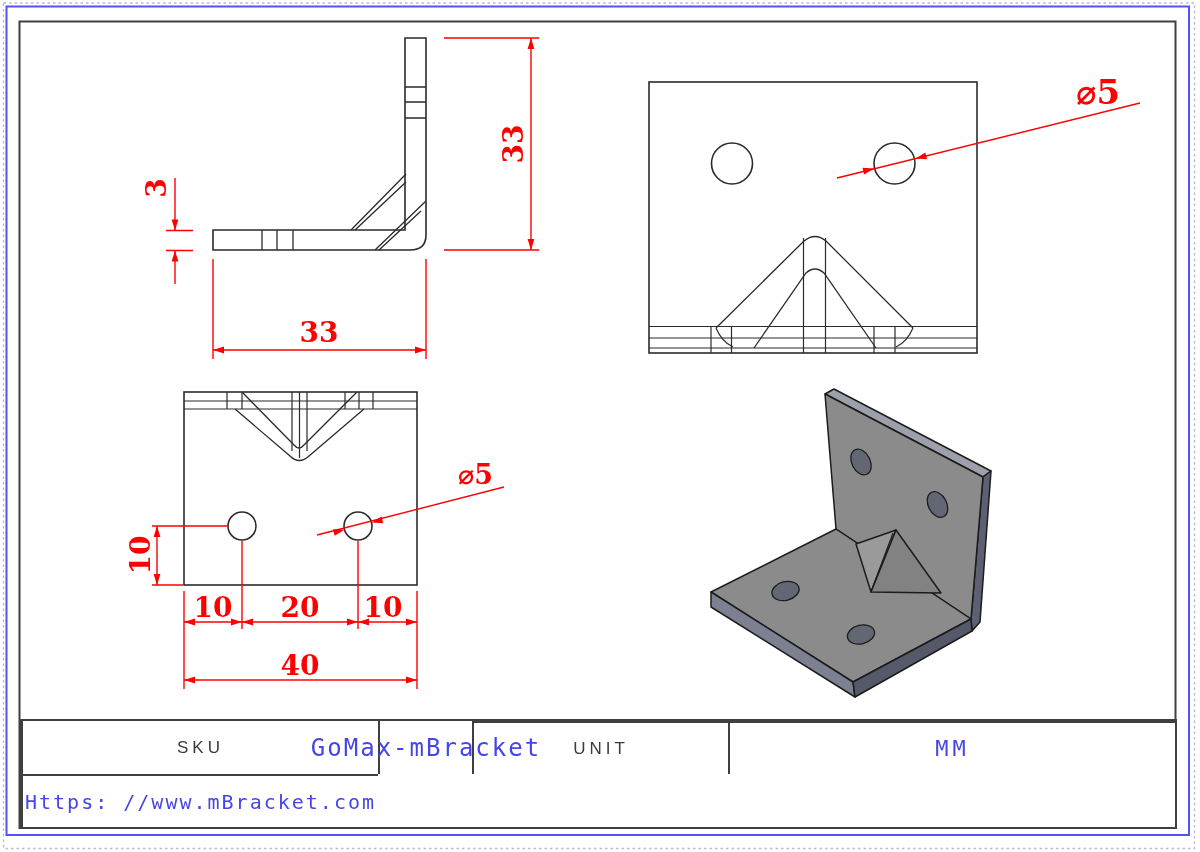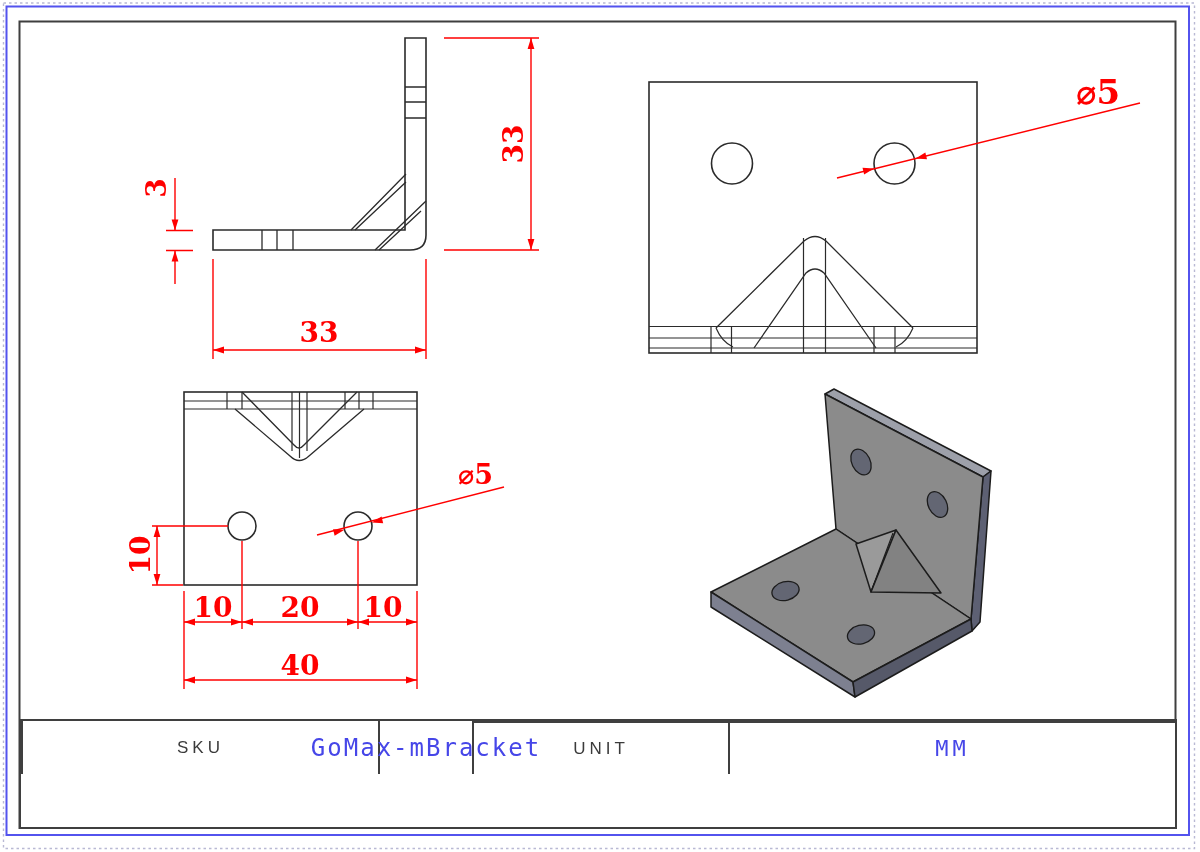--- a/index.html
+++ b/index.html
@@ -153,15 +153,18 @@
   </div>
   <div class="cell bl">
     <span class="tb-value v-name">GoMax-mBracket</span>
   </div>
   <div class="cell bl bt">
     <span class="tb-label">UNIT</span>
   </div>
   <div class="cell bl bt">
     <span class="tb-value v-unit">MM</span>
   </div>
+  <div class="cell bl bt">
+    <span class="tb-value v-url">Https: //www.mBracket.com</span>
+  </div>
 </div>
 
 </div>
 
 </body></html>

